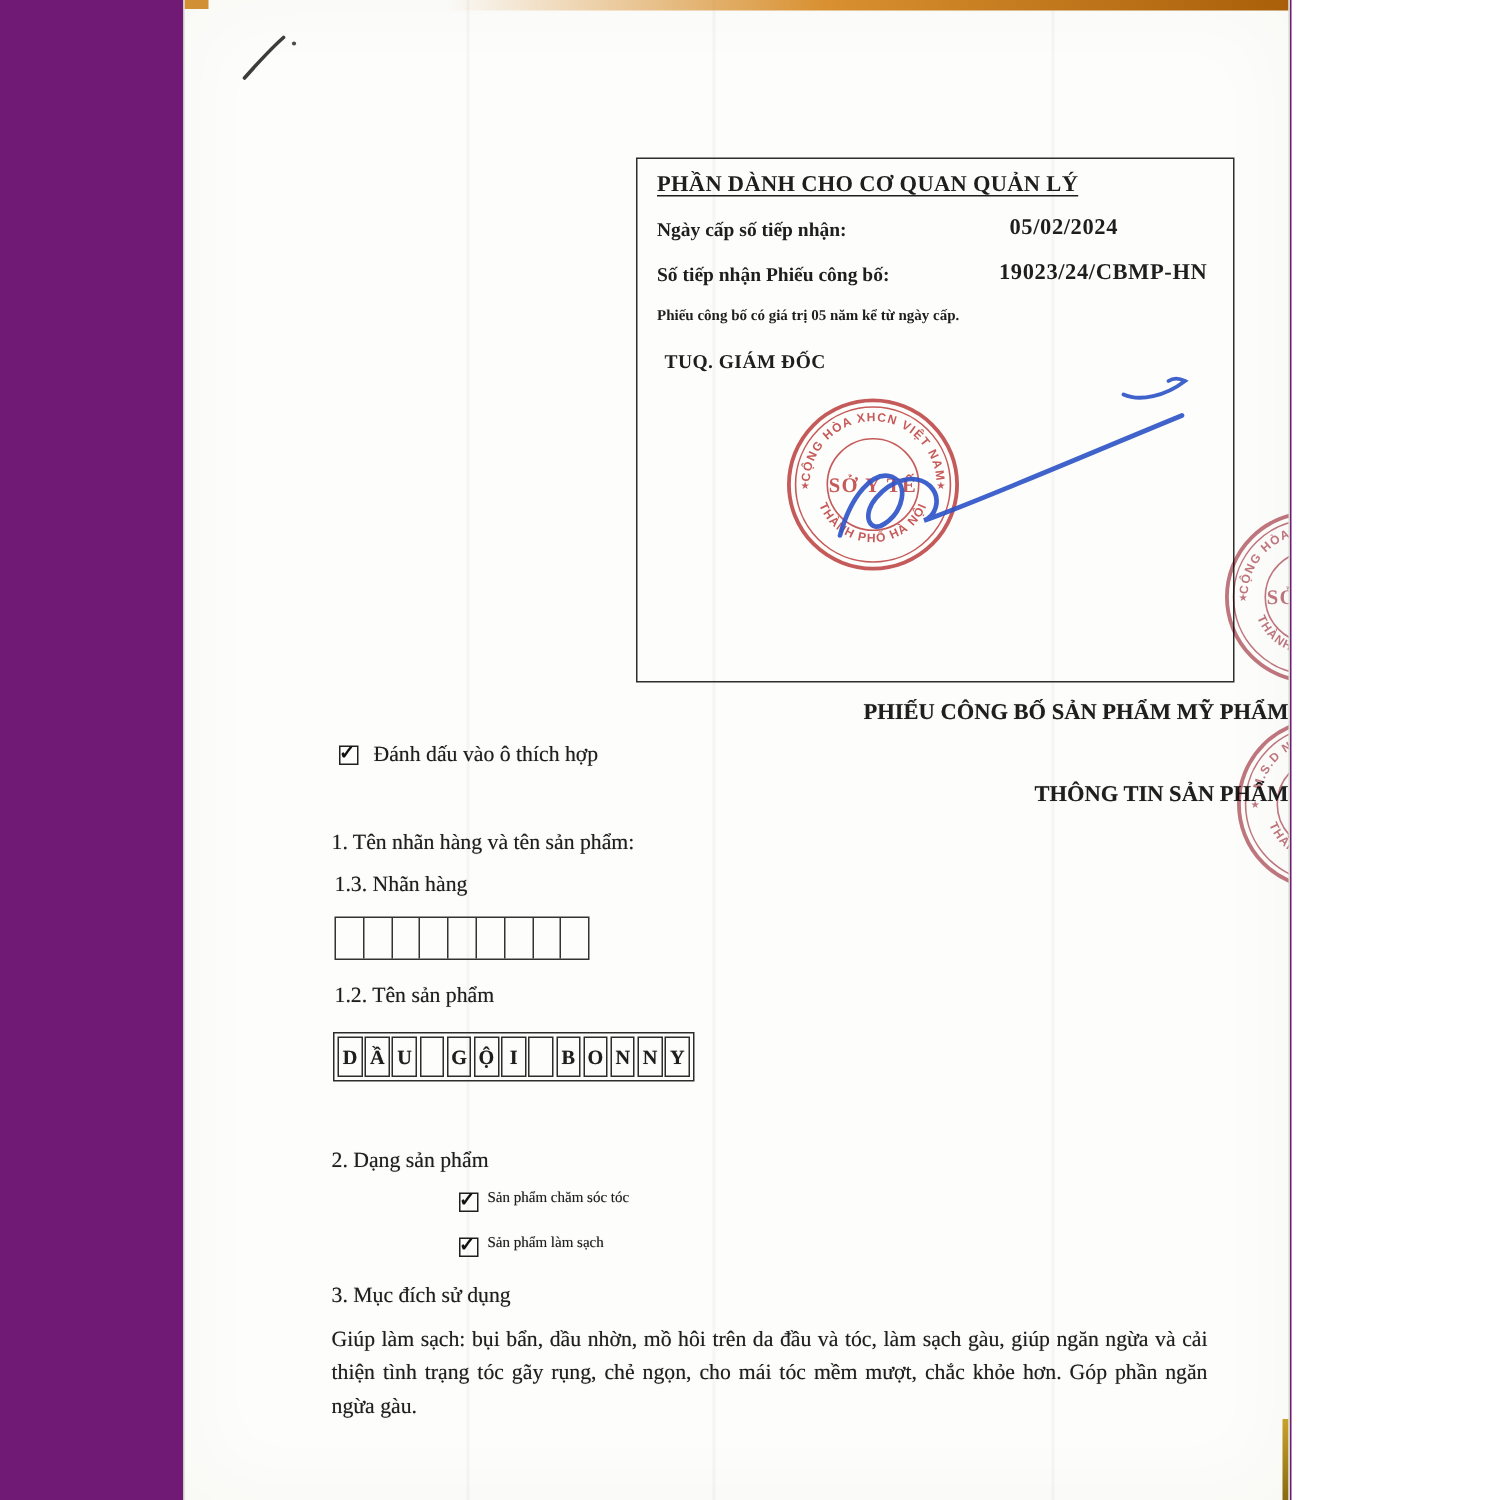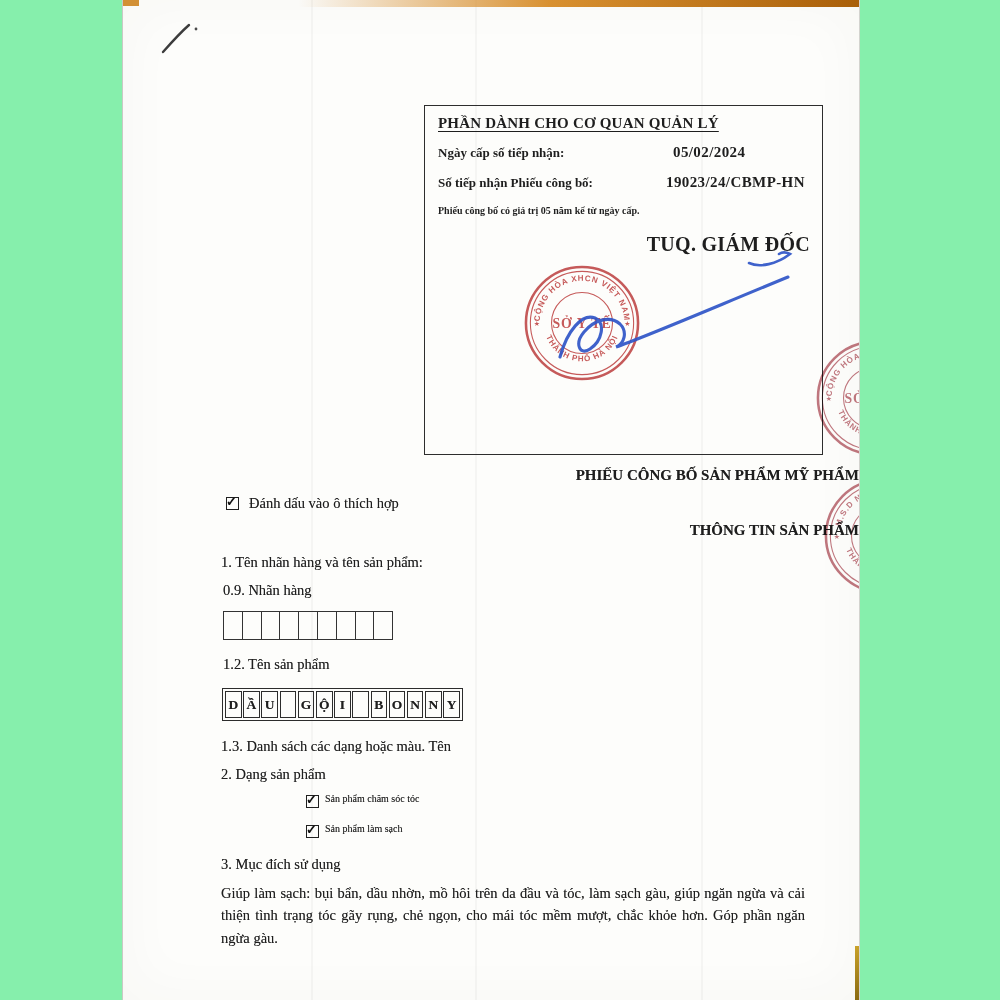--- a/index.html
+++ b/index.html
@@ -1,18 +1,18 @@
 <!DOCTYPE html>
 <html><head>
 <meta charset="utf-8">
 <style>
   html,body { margin:0; padding:0; background:#ffffff; }
   #canvas {
-    position:relative; width:1000px; height:1000px; overflow:hidden;
-    background:#86efac; color:#1e1e1e;
+    position:relative; width:861px; height:1000px; overflow:hidden;
+    background:#701a75; color:#1e1e1e;
     font-family:"Liberation Serif","DejaVu Serif",serif;
   }
   
   #paper {
     position:absolute; left:122px; top:0; width:736px; height:1000px;
     background:#fdfdfb; overflow:hidden;
     border-left:1.5px solid #c9c9c5; border-right:1.5px solid #d3d3cf;
     box-shadow: inset 0 0 60px rgba(60,50,20,.03);
   }
   .streak { position:absolute; top:0; bottom:0; width:2px; background:rgba(90,90,90,.05); }
@@ -27,22 +27,22 @@
   .b { font-weight:bold; }
 
   
   #adminbox { position:absolute; left:301px; top:105px; width:397px; height:348px;
     border:1.8px solid #2d2d2d; }
   #adminbox .bx-header { position:absolute; left:13px; top:9px; font-size:15px; font-weight:bold;
     text-decoration:underline; text-underline-offset:3px; letter-spacing:.2px; }
   .fieldrow { position:absolute; left:13px; font-size:13px; font-weight:600; }
   .fieldval { position:absolute; font-size:15px; font-weight:bold; letter-spacing:.4px;margin-left:36px; }
   #bx-note { position:absolute; left:13px; top:99px; font-size:10px; font-weight:600; }
-  .signer { position:absolute; left:0; right:12px; text-align:right; padding-left:18px;
-    font-size:20px; font-weight:bold; letter-spacing:.3px; }
+  .signer { position:absolute; left:0; right:0; text-align:left; padding-left:18px;
+    font-size:13px; font-weight:bold; letter-spacing:.3px; }
 
   
   .stamp { position:absolute; width:118px; height:118px; color:#c04444; opacity:.88;
     mix-blend-mode:multiply; }
   .stamp.edge { color:#b25560; opacity:.8; }
   .stamp circle { stroke:currentColor; fill:none; }
   .stamp .arc { font-size:8.2px; font-weight:bold; letter-spacing:.9px; fill:currentColor;
     font-family:"Liberation Sans","DejaVu Sans",sans-serif; }
   .stamp .ctr { font-size:14px; font-weight:bold; letter-spacing:1px; fill:currentColor; }
   .stamp .star { font-size:7px; fill:currentColor; }
@@ -122,21 +122,21 @@
     </svg>
 
     <div class="t b" style="left:0; right:0; top:466px; text-align:right; padding-left:38px; font-size:15px;">PHIẾU CÔNG BỐ SẢN PHẨM MỸ PHẨM</div>
 
     <span class="cb" style="left:103px; top:497px" data-checked="true"></span>
     <div class="t" style="left:126px; top:494px">Đánh dấu vào ô thích hợp</div>
 
     <div class="t b" style="left:0; right:0; top:521px; text-align:right; padding-left:46px; font-size:15px;">THÔNG TIN SẢN PHẨM</div>
 
     <div class="t" style="left:98px; top:553px">1. Tên nhãn hàng và tên sản phẩm:</div>
-    <div class="t" style="left:100px; top:581px">0.9. Nhãn hàng</div>
+    <div class="t" style="left:100px; top:581px">1.3. Nhãn hàng</div>
 
     <div class="grid-plain" style="left:100px; top:611px">
 
     <div class="cell"></div>
         <div class="cell"></div>
         <div class="cell"></div>
         <div class="cell"></div>
         <div class="cell"></div>
         <div class="cell"></div>
         <div class="cell"></div>
@@ -156,21 +156,20 @@
         <div class="cell">Ộ</div>
         <div class="cell">I</div>
         <div class="cell"></div>
         <div class="cell">B</div>
         <div class="cell">O</div>
         <div class="cell">N</div>
         <div class="cell">N</div>
         <div class="cell">Y</div>
       </div>
 
-    <div class="t" style="left:98px; top:737px">1.3. Danh sách các dạng hoặc màu. Tên</div>
     <div class="t" style="left:98px; top:765px">2. Dạng sản phẩm</div>
 
     <div>
 
         <div class="typerow" style="top: 793px;">
           <span class="cb on"></span>
           <span class="lab">Sản phẩm chăm sóc tóc</span>
         </div>
 
         <div class="typerow" style="top: 823px;">

